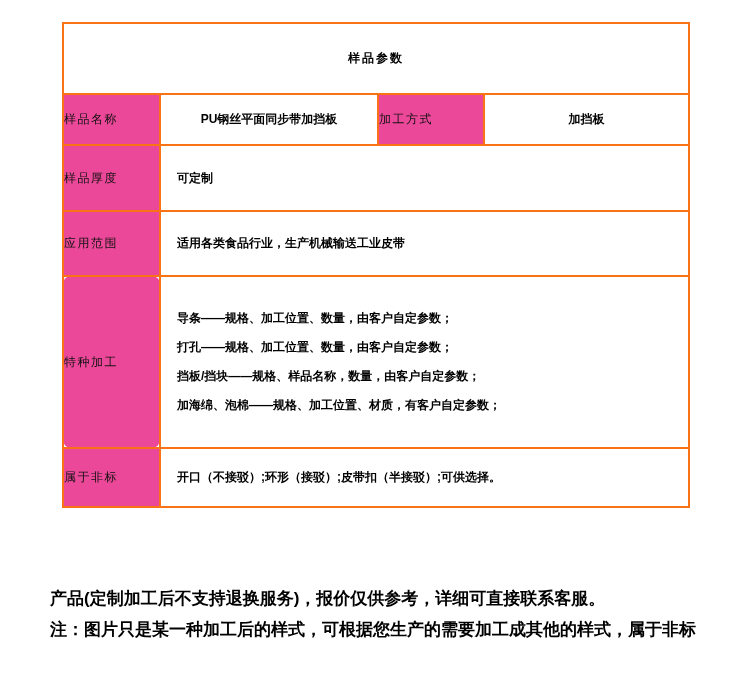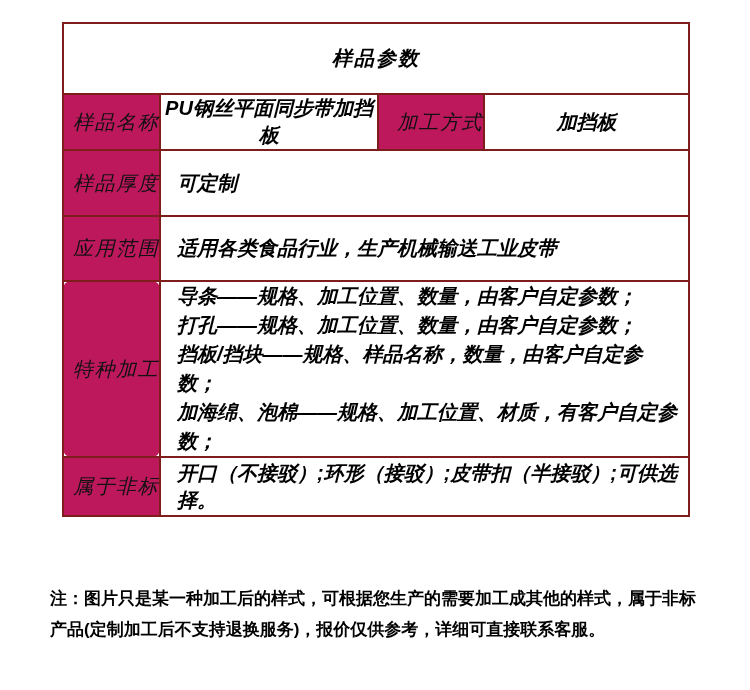--- a/index.html
+++ b/index.html
@@ -11,36 +11,35 @@
     overflow: hidden;
   }
   .spec-table {
     position: absolute;
     left: 62px; top: 22px;
     width: 626px;
     border-collapse: collapse;
     table-layout: fixed;
   }
   .spec-table td {
-    border: 2px solid #7f1d1d;
-    font-size: 20px;
+    border: 2px solid #f97316;
+    font-size: 12px;
     vertical-align: middle;
-    font-style: italic;
   }
   .title-cell {
     height: 71px;
     text-align: center;
     font-size: 25px;
     font-weight: bold;
     letter-spacing: 2px;
     background: #ffffff;
   }
   .label-cell {
-    background: #be185d;
-    text-align: right;
+    background: #ec4899;
+    text-align: left;
     font-weight: normal;
     font-size: 16px;
     letter-spacing: 1.5px;
     color: #111111;
   }
   .value-cell {
     font-weight: bold;
     font-size: 17px;
     background: #ffffff;
   }
@@ -102,15 +101,15 @@
       </td>
     </tr>
     <tr class="row-last">
       <td class="label-cell">属于非标</td>
       <td class="value-cell value-left" colspan="3">开口（不接驳）;环形（接驳）;皮带扣（半接驳）;可供选择。</td>
     </tr>
   </tbody>
 </table>
 
 <div class="footer-note">
+  <span>产品(定制加工后不支持退换服务)，报价仅供参考，详细可直接联系客服。</span>
   <span>注：图片只是某一种加工后的样式，可根据您生产的需要加工成其他的样式，属于非标</span>
-  <span>产品(定制加工后不支持退换服务)，报价仅供参考，详细可直接联系客服。</span>
 </div>
 
 </body></html>

